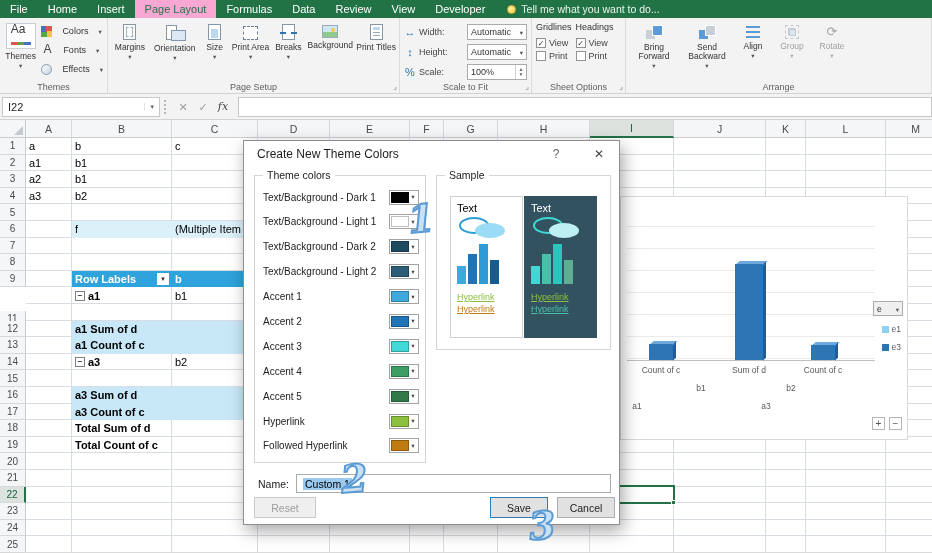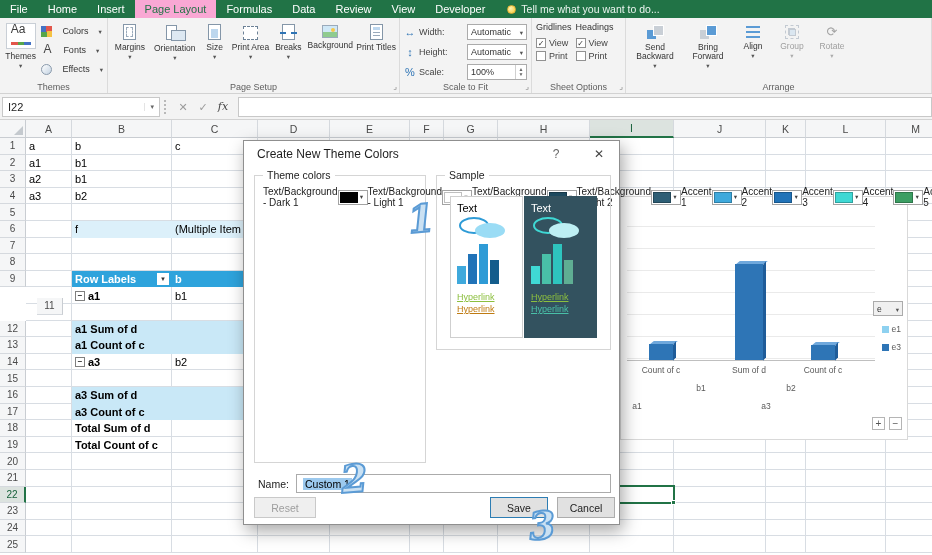--- a/index.html
+++ b/index.html
@@ -130,21 +130,21 @@
 
 
 .dialog{position:absolute;left:243px;top:140px;width:377px;height:385px;background:#fff;border:1px solid #8F8F8F;box-shadow:3px 6px 16px rgba(0,0,0,.35);z-index:50}
 .dlg-title{position:absolute;left:0;top:0;right:0;height:26px;display:flex;align-items:center;padding-left:13px;font-size:12px;color:#1E1E1E}
 .dlg-help{position:absolute;right:48px;top:0;width:30px;height:26px;text-align:center;line-height:26px;font-size:12px;color:#666}
 .dlg-close{position:absolute;right:0;top:0;width:40px;height:26px;text-align:center;line-height:26px;font-size:12px;color:#444}
 .groupbox{position:absolute;border:1px solid #D5D5D5}
 .gb-colors{left:10px;top:34px;width:172px;height:288px}
 .gb-sample{left:192px;top:34px;width:175px;height:175px}
 .gb-label{position:absolute;top:-7px;left:8px;background:#fff;padding:0 4px;font-size:10.5px;color:#222}
-.color-rows{position:absolute;left:8px;right:6px;top:13px;bottom:8px;display:flex;flex-direction:row;justify-content:space-between}
+.color-rows{position:absolute;left:8px;right:6px;top:13px;bottom:8px;display:flex;flex-direction:column;justify-content:space-between}
 .color-row{display:flex;align-items:center;justify-content:space-between;height:16px}
 .cr-label{font-size:10px;color:#222}
 .swatch-btn{width:30px;height:15px;border:1px solid #A3A3A3;background:#fff;display:flex;align-items:center;padding:1px;flex:none}
 .swatch{flex:1;height:11px;border:1px solid rgba(0,0,0,.25)}
 .sw-arrow{width:8px;font-size:5.5px;color:#444;text-align:center}
 .sample-panel{position:absolute;top:20px;width:73px;height:142px;border:1px solid #CFCFCF;padding:5px 6px;display:flex;flex-direction:column}
 .sp-light{left:13px;background:#fff}
 .sp-dark{left:87px;background:#33525F;border-color:#33525F}
 .sp-text{font-size:11px;margin-bottom:2px}
 .sp-light .sp-text{color:#000}
@@ -327,28 +327,28 @@
             <span class="box"></span>
             <span>Print</span>
           </div>
         </div>
       </div>
       <div class="rgroup-label">Sheet Options</div>
       <div class="launcher">⌟</div>
     </div>
 
     <div class="rgroup rg-arrange">
+      <div class="bigbtn" style="width:52px">
+        <span class="ic ic-bring"></span>
+        <span class="blabel">Bring Forward</span>
+        <span class="dda">▾</span>
+      </div>
       <div class="bigbtn" style="width:54px">
         <span class="ic ic-send"></span>
         <span class="blabel">Send Backward</span>
-        <span class="dda">▾</span>
-      </div>
-      <div class="bigbtn" style="width:52px">
-        <span class="ic ic-bring"></span>
-        <span class="blabel">Bring Forward</span>
         <span class="dda">▾</span>
       </div>
       <div class="bigbtn" style="width:38px">
         <span class="ic ic-align"></span>
         <span class="blabel">Align</span>
         <span class="dda">▾</span>
       </div>
       <div class="bigbtn disabled" style="width:40px">
         <span class="ic ic-group"></span>
         <span class="blabel">Group</span>
@@ -406,21 +406,21 @@
       <div class="row-header" style="left: 0px; top: 18px; width: 26px; height: 16.6px;">1</div>
       <div class="row-header" style="left: 0px; top: 34.6px; width: 26px; height: 16.6px;">2</div>
       <div class="row-header" style="left: 0px; top: 51.2px; width: 26px; height: 16.6px;">3</div>
       <div class="row-header" style="left: 0px; top: 67.8px; width: 26px; height: 16.6px;">4</div>
       <div class="row-header" style="left: 0px; top: 84.4px; width: 26px; height: 16.6px;">5</div>
       <div class="row-header" style="left: 0px; top: 101px; width: 26px; height: 16.6px;">6</div>
       <div class="row-header" style="left: 0px; top: 117.6px; width: 26px; height: 16.6px;">7</div>
       <div class="row-header" style="left: 0px; top: 134.2px; width: 26px; height: 16.6px;">8</div>
       <div class="row-header" style="left: 0px; top: 150.8px; width: 26px; height: 16.6px;">9</div>
       <div class="row-header" style="left: 0px; top: 167.4px; width: 26px; height: 16.6px; margin-top: 48px;">10</div>
-      <div class="row-header" style="left: 0px; top: 178px; width: 26px; height: 16.6px; margin-left: 37px;">11</div>
+      <div class="row-header" style="left: 0px; top: 191px; width: 26px; height: 16.6px;">11</div>
       <div class="row-header" style="left: 0px; top: 200.6px; width: 26px; height: 16.6px;">12</div>
       <div class="row-header" style="left: 0px; top: 217.2px; width: 26px; height: 16.6px;">13</div>
       <div class="row-header" style="left: 0px; top: 233.8px; width: 26px; height: 16.6px;">14</div>
       <div class="row-header" style="left: 0px; top: 250.4px; width: 26px; height: 16.6px;">15</div>
       <div class="row-header" style="left: 0px; top: 267px; width: 26px; height: 16.6px;">16</div>
       <div class="row-header" style="left: 0px; top: 283.6px; width: 26px; height: 16.6px;">17</div>
       <div class="row-header" style="left: 0px; top: 300.2px; width: 26px; height: 16.6px;">18</div>
       <div class="row-header" style="left: 0px; top: 316.8px; width: 26px; height: 16.6px;">19</div>
       <div class="row-header" style="left: 0px; top: 333.4px; width: 26px; height: 16.6px;">20</div>
       <div class="row-header" style="left: 0px; top: 350px; width: 26px; height: 16.6px;">21</div>

